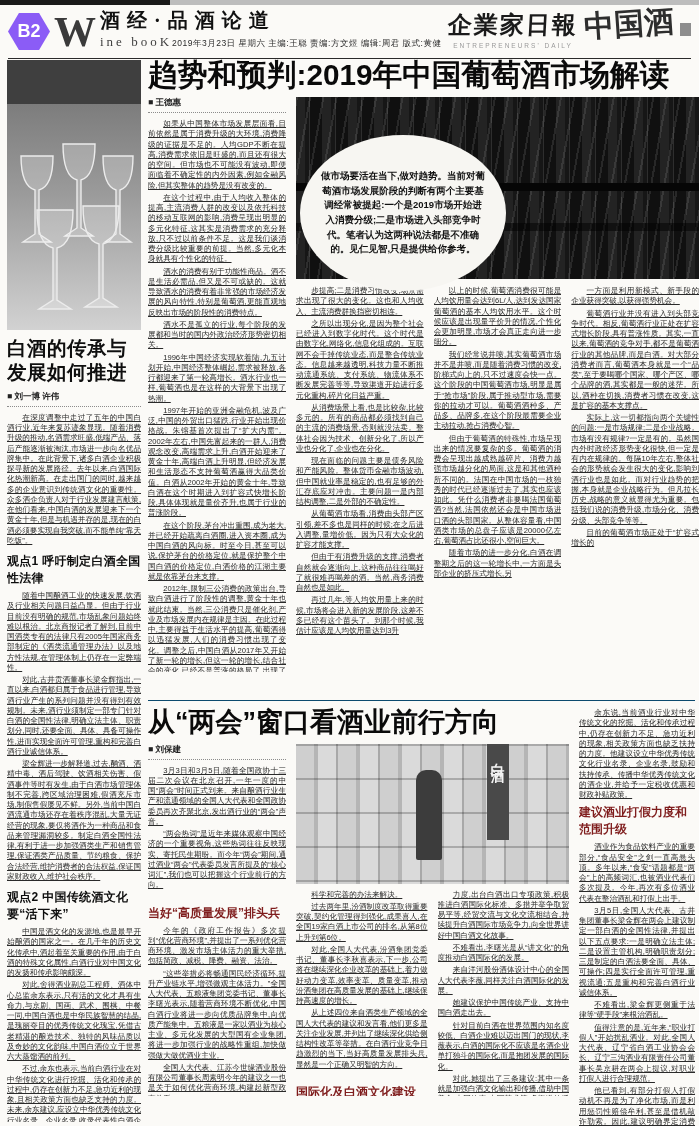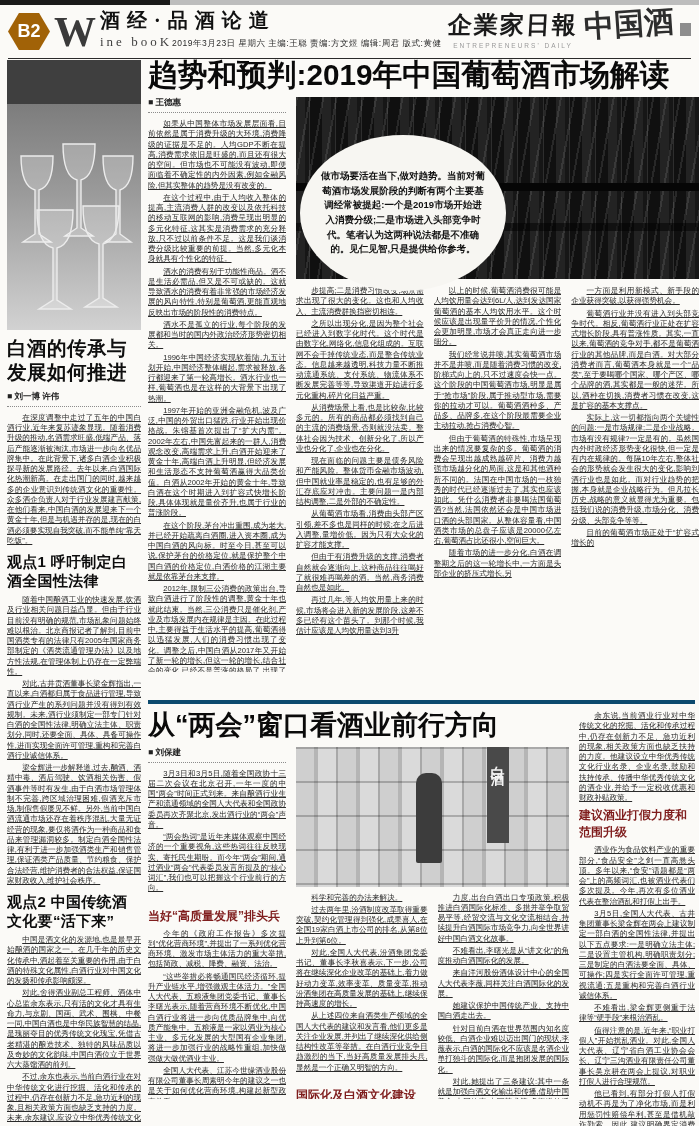--- a/index.html
+++ b/index.html
@@ -5,21 +5,21 @@
   html,body{margin:0;padding:0;background:#e8e6e2;}
   .page{position:relative;width:699px;height:1126px;background:#fbfaf7;overflow:hidden;
         font-family:"Liberation Sans",sans-serif;color:#1d1d1d;margin:0 auto;}
   
   .topbar{position:absolute;top:0;left:0;width:100%;height:5px;
           background:linear-gradient(to right,#1a1a1a 0 170px,#bdbdbd 170px 100%);}
   
   .header{position:absolute;top:7px;left:8px;right:8px;height:42px;}
   .header-rule{position:absolute;top:51px;left:0;width:100%;border-top:1.6px solid #2a2a2a;}
   .hl{display:flex;align-items:flex-end;}
-  .hex{width:42px;height:37px;background:#a16207;color:#fff;font-weight:bold;font-size:18px;
+  .hex{width:42px;height:37px;background:#8b5cf6;color:#fff;font-weight:bold;font-size:18px;
        display:flex;align-items:center;justify-content:center;
        clip-path:polygon(26% 0,74% 0,100% 50%,74% 100%,26% 100%,0 50%);margin-right:4px;}
   .bigW{font-family:"Liberation Serif",serif;font-size:42px;font-weight:bold;color:#3a3a3a;
         line-height:0.8;margin-right:4px;}
   .sect-stack{display:flex;flex-direction:column;}
   .sect-title{font-size:20px;font-weight:900;letter-spacing:7px;color:#111;
               font-family:"Liberation Serif",serif;}
   .sect-sub-row{display:flex;align-items:flex-end;}
   .winebook{font-size:13px;letter-spacing:3px;color:#3f3f3f;font-family:"Liberation Serif",serif;}
   .dateline{font-size:8.5px;color:#2b2b2b;letter-spacing:0.5px;}
@@ -33,21 +33,21 @@
   .seal{width:11px;height:13px;background:#8d8d8d;margin-top:14px;}
   
   .sidebar{position:absolute;left:7px;top:60px;width:134px;bottom:4px;overflow:hidden;}
   .glasses{width:134px;height:270px;display:block;margin-bottom:6px;}
   .sb-headline{font-size:19.5px;font-weight:700;line-height:1.25;color:#0f0f0f;
                letter-spacing:0.5px;margin:2px 0 6px;}
   .byline{font-size:8.5px;font-weight:bold;color:#222;border-bottom:1px dotted #8c8c8c;
           padding-bottom:3px;margin-bottom:6px;}
   .bodytext{font-size:7.6px;line-height:1.35;text-align:justify;color:#2a2a2a;}
   .bodytext p{margin:0 0 2px;text-indent:2em;text-decoration:underline;}
-  .sb-sec-head{font-size:15px;font-weight:900;color:#0d0d0d;margin:7px 0 4px;letter-spacing:0.3px;}
+  .sb-sec-head{font-size:12px;font-weight:900;color:#0d0d0d;margin:7px 0 4px;letter-spacing:0.3px;}
   
   .main{position:absolute;left:148px;top:58px;right:0;height:642px;overflow:hidden;}
   .main-headline{font-size:30px;font-weight:900;color:#0a0a0a;line-height:1.1;margin:0 0 6px;
                  letter-spacing:0px;transform:scaleX(0.99);transform-origin:left;}
   .main-flow{display:flex;gap:10px;height:575px;overflow:hidden;}
   .mcol1{width:138px;flex:none;}
   .right-zone{flex:1;display:flex;flex-direction:column;}
   .bottles{position:relative;height:182px;width:100%;margin-bottom:7px;overflow:visible;
            background:
              repeating-linear-gradient(100deg,rgba(255,255,255,0.10) 0 2px,rgba(255,255,255,0) 2px 13px),
@@ -55,21 +55,21 @@
              #141414;}
   .bottles-shelf{position:absolute;left:0;right:0;top:86px;height:8px;background:#060606;
                  box-shadow:0 40px 0 rgba(0,0,0,0.5);}
   .pullquote{position:absolute;left:4px;top:38px;width:206px;height:156px;background:#f7f6f2;
              border-radius:50%;display:flex;align-items:center;justify-content:center;
              padding:10px 20px;box-sizing:border-box;z-index:3;}
   .pullquote span{font-size:9.5px;font-weight:bold;line-height:1.55;text-align:center;color:#111;}
   .three-cols{display:flex;gap:10px;flex:1;overflow:hidden;}
   .three-cols .col{flex:1;overflow:hidden;}
   
-  .bottom{position:absolute;left:148px;top:700px;right:4px;bottom:0;border-top:4px solid #0c4a6e;
+  .bottom{position:absolute;left:148px;top:700px;right:4px;bottom:0;border-top:1px solid #0c4a6e;
           padding-top:7px;display:flex;gap:10px;overflow:hidden;}
   .b-left{flex:1;}
   .b-headline{font-size:27px;font-weight:900;color:#0a0a0a;line-height:1.1;margin:0 0 6px;
               letter-spacing:0px;}
   .b-flow{display:flex;gap:10px;height:352px;}
   .b-col1{width:138px;flex:none;overflow:hidden;height:352px;}
   .b-right{flex:1;display:flex;flex-direction:column;}
   .store{position:relative;height:140px;width:100%;margin-bottom:6px;overflow:hidden;
          background:
            repeating-linear-gradient(to bottom,rgba(0,0,0,0.22) 0 2px,rgba(0,0,0,0) 2px 34px),

